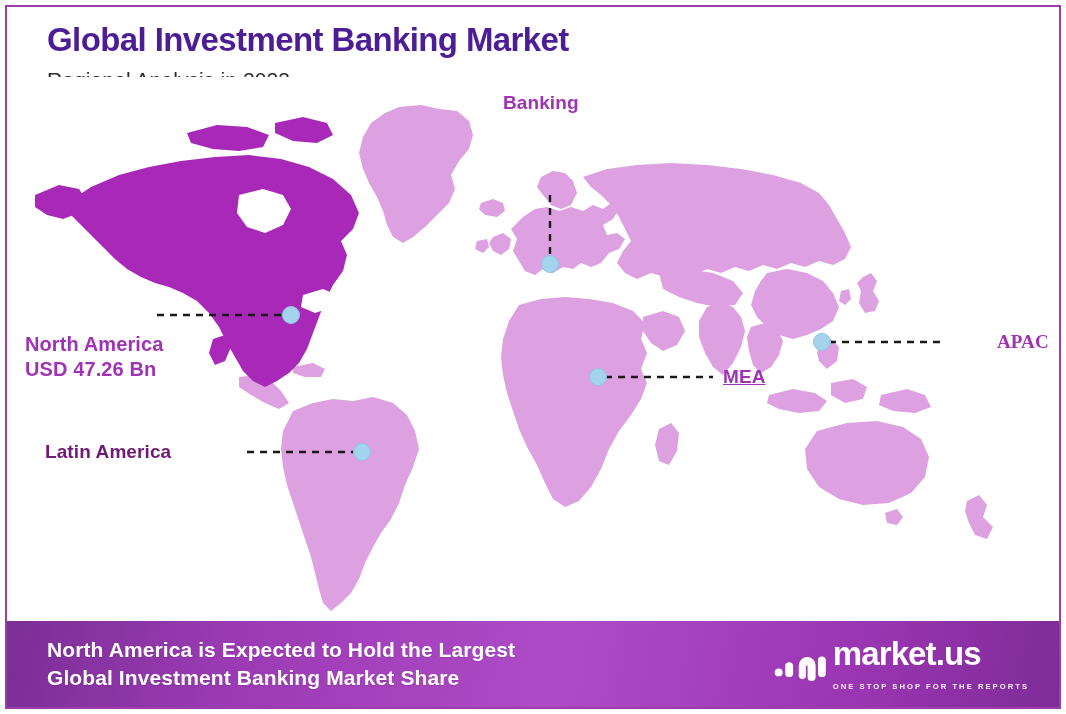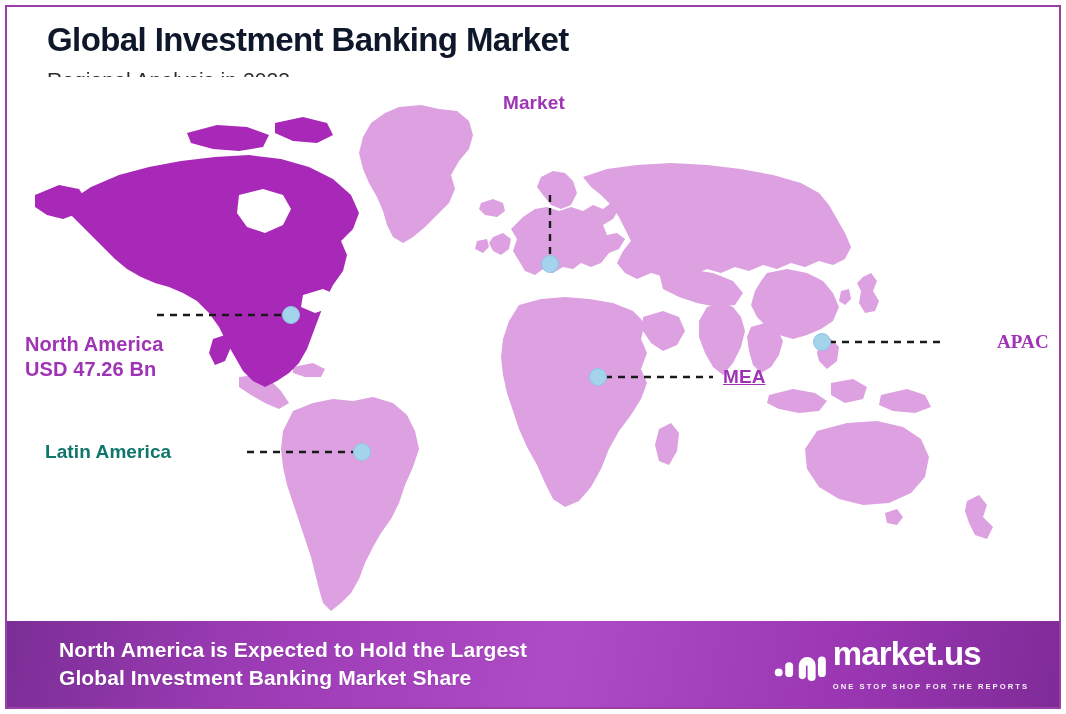--- a/index.html
+++ b/index.html
@@ -16,21 +16,21 @@
     left:5px; top:5px;
     width:1056px; height:704px;
     border:2px solid #9B3FA8;
     background:#ffffff;
     overflow:hidden;
   }
 
   
   #header { position:absolute; left:40px; top:15px; width:760px; }
   #title {
-    font-size:33px; font-weight:bold; color:#0f172a;
+    font-size:33px; font-weight:bold; color:#4c1d95;
     letter-spacing:-0.6px; line-height:1.12; white-space:nowrap;
   }
   #subtitle {
     font-size:21px; font-weight:normal; color:#2b2b2b;
     margin-top:9px; letter-spacing:0.1px;
   }
 
   
   #map-area {
     position:absolute; left:0; top:70px;
@@ -40,30 +40,30 @@
 
   
   .callout-label {
     position:absolute;
     font-size:19px; font-weight:bold;
     color:#A033B5;
     letter-spacing:0.1px;
     line-height:1.25;
     white-space:nowrap;
   }
-  .callout-label.strong { color:#0f766e; }
+  .callout-label.strong { color:#701a75; }
   .callout-label.na { font-size:20px; color:#A033B5; }
 
   
   #footer {
     position:absolute; left:0; bottom:0;
     width:1056px; height:86px;
     background:linear-gradient(100deg,#7B2E96 0%,#9B3BB4 22%,#AE4BC6 52%,#9A36B2 80%,#7E2B97 100%);
     display:flex; align-items:center; justify-content:space-between;
-    padding:0 34px 0 52px;
+    padding:0 34px 0 40px;
   }
   #footer-text {
     color:#ffffff;
     font-size:21px; font-weight:bold;
     line-height:1.32;
     letter-spacing:0.1px;
     text-shadow:0 1px 1px rgba(0,0,0,.12);
   }
   #logo { display:flex; align-items:center; gap:1px; }
   #logo-mark { width:58px; height:42px; }
@@ -170,21 +170,21 @@
         <circle cx="591" cy="300" r="8.5" fill="#A4D3EC" stroke="#8FC4E2" stroke-width="1"></circle>
         <circle cx="355" cy="375" r="8.5" fill="#A4D3EC" stroke="#8FC4E2" stroke-width="1"></circle>
       </g>
     </svg>
 
     <div class="callout-label na" style="left:18px; top:255px;">
       <span>North America</span><br>
       <span>USD 47.26 Bn</span>
     </div>
 
-    <div class="callout-label" style="left:496px; top:14px;">Market</div>
+    <div class="callout-label" style="left:496px; top:14px;">Banking</div>
 
     <div class="callout-label" style="left:990px; top:253px;font-family:Liberation Serif, serif;">APAC</div>
 
     <div class="callout-label" style="left:716px; top:288px;text-decoration:underline;">MEA</div>
 
     <div class="callout-label strong" style="left:38px; top:363px;">Latin America</div>
   </div>
 
   <div id="footer">
 

